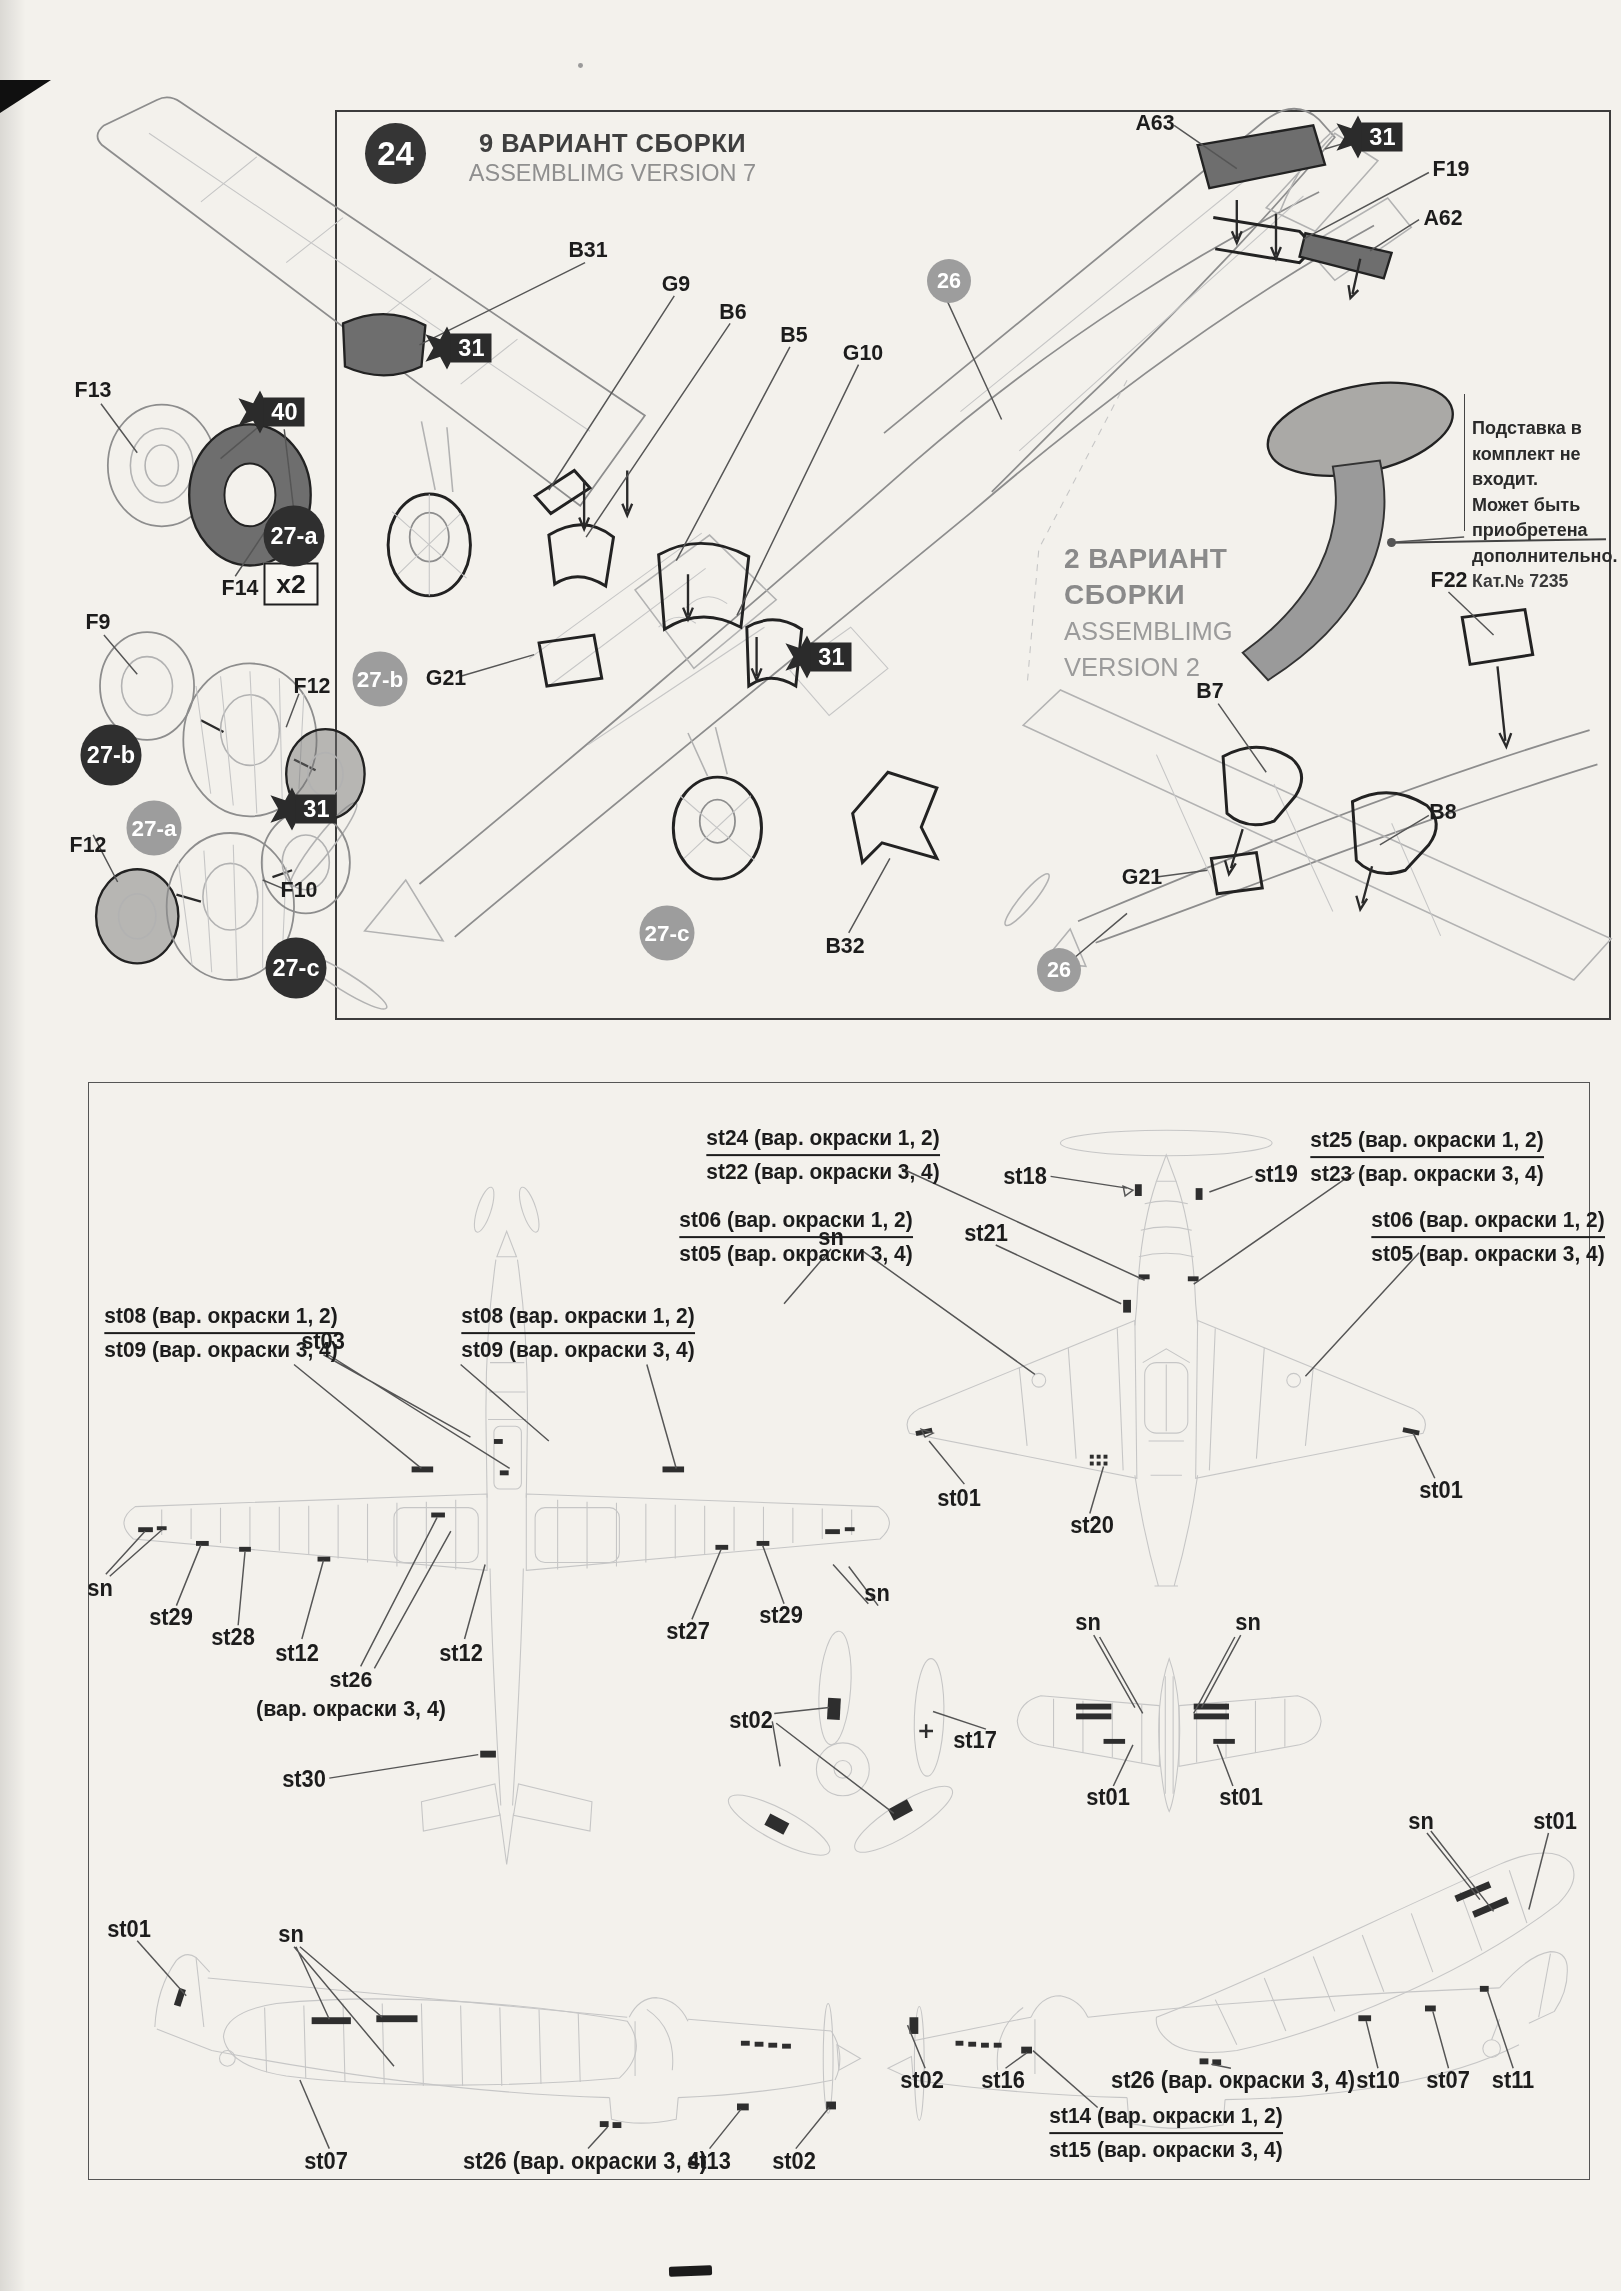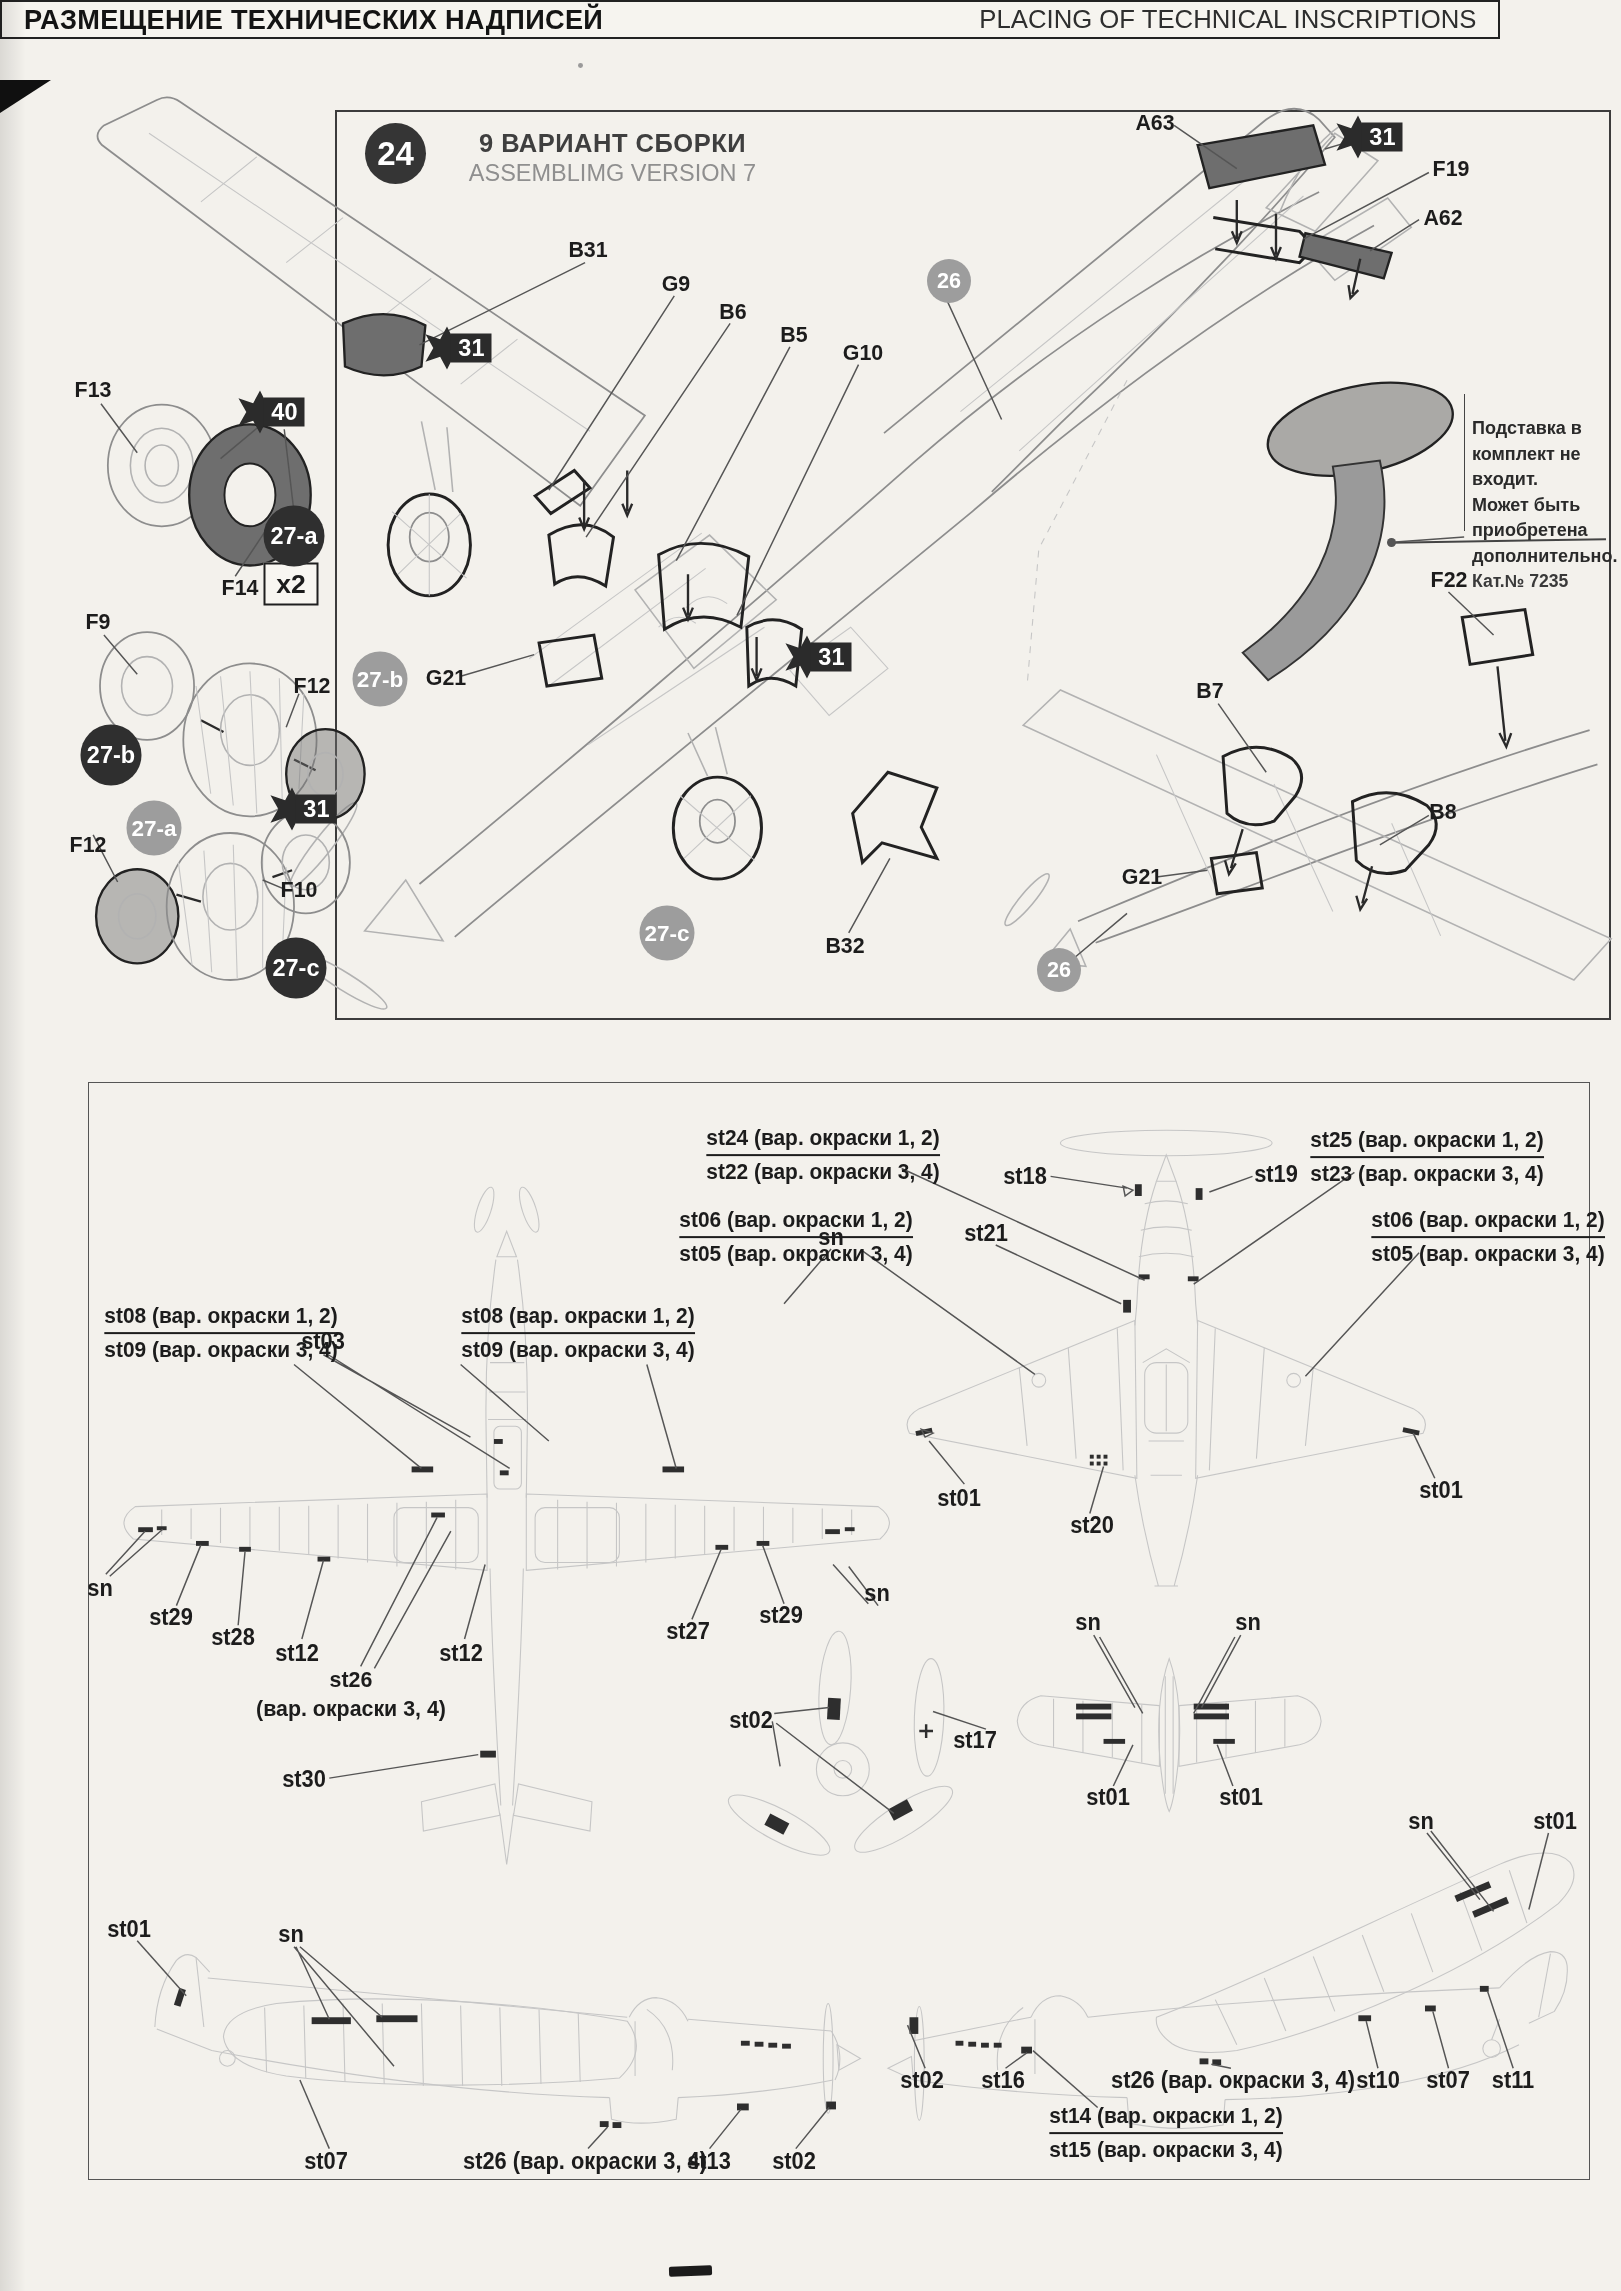--- a/index.html
+++ b/index.html
@@ -188,20 +188,26 @@
       <path d="M470,690 L545,668 M866,952 L908,876"></path>
       <path d="M1243,718 L1292,788 M1458,832 L1408,862 M1180,895 L1232,888 M1478,604 L1524,648 M1086,986 L1150,932"></path>
       <path d="M1424,553 L1494,548"></path>
     </g>
   </svg>
 
   <div class="step-badge">24</div>
   <div class="title-ru">9 ВАРИАНТ СБОРКИ</div>
   <div class="title-en">ASSEMBLIMG VERSION 7</div>
 
+  <div class="v2-title">
+    <div class="ru">2 ВАРИАНТ</div>
+    <div class="ru">СБОРКИ</div>
+    <div class="en">ASSEMBLIMG</div>
+    <div class="en">VERSION 2</div>
+  </div>
 
   <div id="stand-note">
       <div>Подставка в</div>
       <div>комплект не</div>
       <div>входит.</div>
       <div>Может быть</div>
       <div>приобретена</div>
       <div>дополнительно.</div>
       <div class="cat">Кат.№ 7235</div>
     </div>
@@ -260,24 +266,20 @@
         <span class="num">31</span>
       </div>
       <div class="star-badge" style="left: 304px; top: 809px;">
         <svg width="47" height="47" viewBox="0 0 48 48">
           <path fill="#2b2b2b" d="M24,2 L30,14 L46,10 L38,24 L46,38 L30,34 L24,46 L17,33 L2,38 L10,24 L2,10 L17,15 Z"></path>
         </svg>
         <span class="num">31</span>
       </div>
     </div>
 
-  <div id="band-stencil">
-    <span class="band-ru">РАЗМЕЩЕНИЕ ТЕХНИЧЕСКИХ НАДПИСЕЙ</span>
-    <span class="band-en">PLACING OF TECHNICAL INSCRIPTIONS</span>
-  </div>
   <div id="box-stencil" class="box"></div>
 
   <svg id="svg-bottom" width="1621" height="2292" viewBox="0 0 1654 2338">
 
     <g class="faint">
       <path d="M517,1256 L507,1282 L527,1282 Z"></path>
       <ellipse cx="494" cy="1234" rx="7" ry="24" transform="rotate(18 494 1234)"></ellipse>
       <ellipse cx="540" cy="1234" rx="7" ry="24" transform="rotate(-18 540 1234)"></ellipse>
       <path d="M506,1285 C498,1340 495,1400 496,1460 L497,1528 M528,1285 C536,1340 539,1400 538,1460 L537,1528"></path>
       <path d="M500,1600 C502,1680 506,1760 511,1842 M534,1600 C532,1680 528,1760 523,1842"></path>

